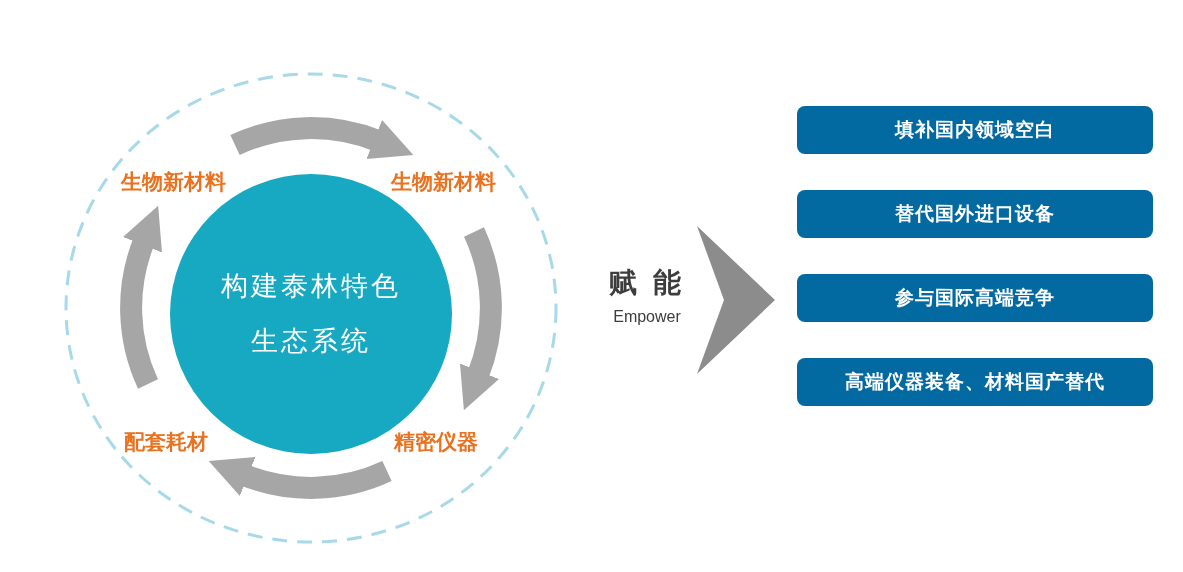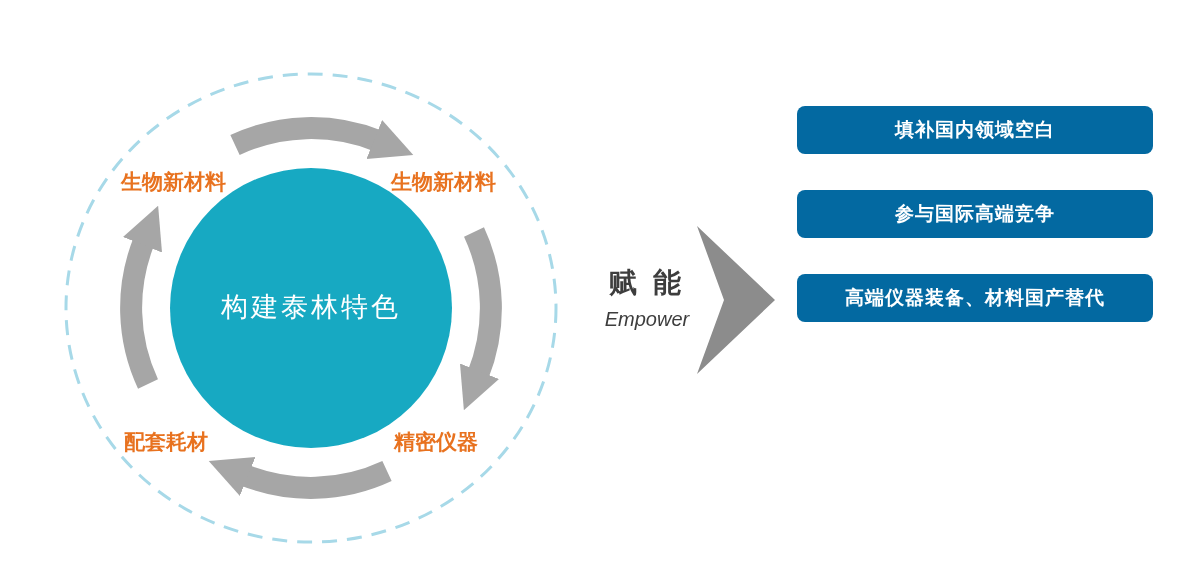--- a/index.html
+++ b/index.html
@@ -30,21 +30,21 @@
     left: 50px;
     top: 70px;
     width: 515px;
     height: 492px;
   }
   .cycle svg.cycle-svg { position: absolute; left: 0; top: 0; }
 
   .center-circle {
     position: absolute;
     left: 120px;
-    top: 98px;
+    top: 104px;
     width: 282px;
     height: 280px;
     border-radius: 50%;
     background: #17A9C2;
     color: #ffffff;
     display: flex;
     flex-direction: column;
     align-items: center;
     justify-content: center;
     font-size: 27px;
@@ -74,23 +74,22 @@
     text-align: center;
     color: #3D3D3D;
   }
   .empower-zh {
     font-size: 28px;
     font-weight: bold;
     letter-spacing: 4px;
     white-space: nowrap;
   }
   .empower-en {
-    font-size: 20px;
+    font-size: 16px;
     margin-top: 6px;
-    font-style: italic;
   }
 
   .chevron {
     position: absolute;
     left: 697px;
     top: 226px;
   }
 
   
   .outcomes {
@@ -132,36 +131,38 @@
       <ellipse cx="261" cy="238" rx="245" ry="234" fill="none" stroke="#A7D9E8" stroke-width="3" stroke-dasharray="15 10"></ellipse>
 
       <path d="M 185 75 A 180 180 0 0 1 328 71" fill="none" stroke="#A6A6A6" stroke-width="22" marker-end="url(#ah)"></path>
       <path d="M 424 162 A 180 180 0 0 1 428 305" fill="none" stroke="#A6A6A6" stroke-width="22" marker-end="url(#ah)"></path>
       <path d="M 337 401 A 180 180 0 0 1 194 405" fill="none" stroke="#A6A6A6" stroke-width="22" marker-end="url(#ah)"></path>
       <path d="M 98 314 A 180 180 0 0 1 94 171" fill="none" stroke="#A6A6A6" stroke-width="22" marker-end="url(#ah)"></path>
     </svg>
 
     <div class="center-circle">
       <div>构建泰林特色</div>
+      <div>生态系统</div>
     </div>
 
     <div class="cat cat-tl">生物新材料</div>
     <div class="cat cat-tr">生物新材料</div>
     <div class="cat cat-bl">配套耗材</div>
     <div class="cat cat-br">精密仪器</div>
   </div>
 
   <div class="empower">
     <div class="empower-zh">赋 能</div>
     <div class="empower-en">Empower</div>
   </div>
 
   <svg class="chevron" width="80" height="148" viewBox="0 0 80 148">
     <polygon points="0,0 78,74 0,148 27,74" fill="#8C8C8C"></polygon>
   </svg>
 
   <div class="outcomes">
     <div class="outcome">填补国内领域空白</div>
+    <div class="outcome">替代国外进口设备</div>
     <div class="outcome">参与国际高端竞争</div>
     <div class="outcome">高端仪器装备、材料国产替代</div>
   </div>
 
 </div>
 
 </body></html>

